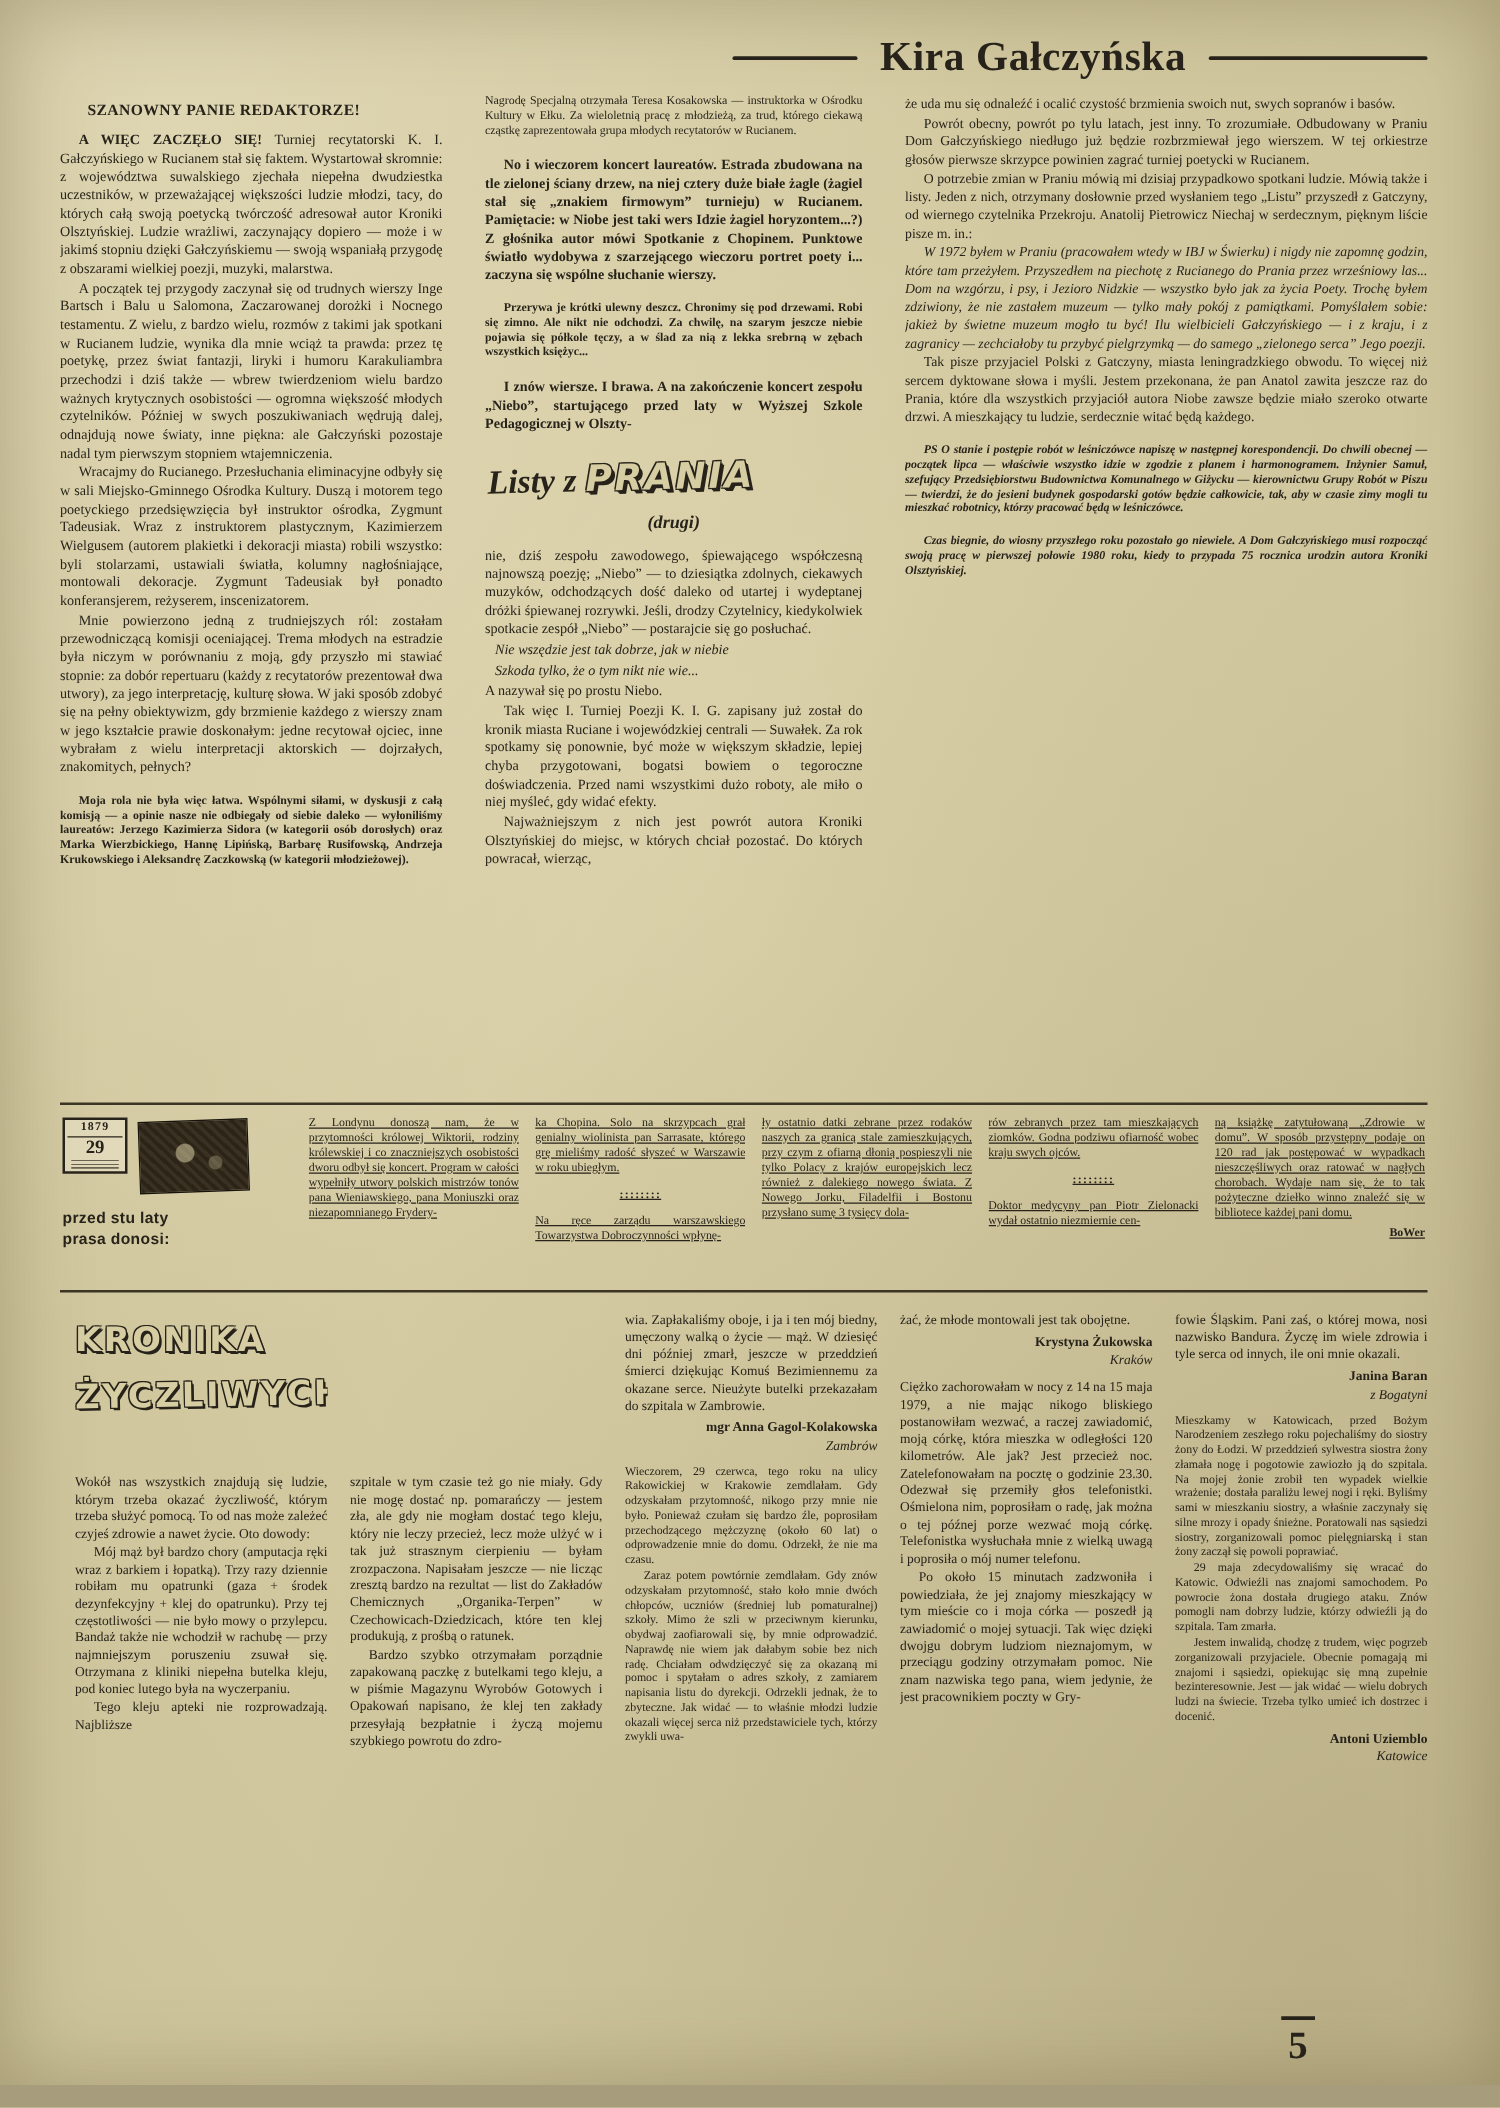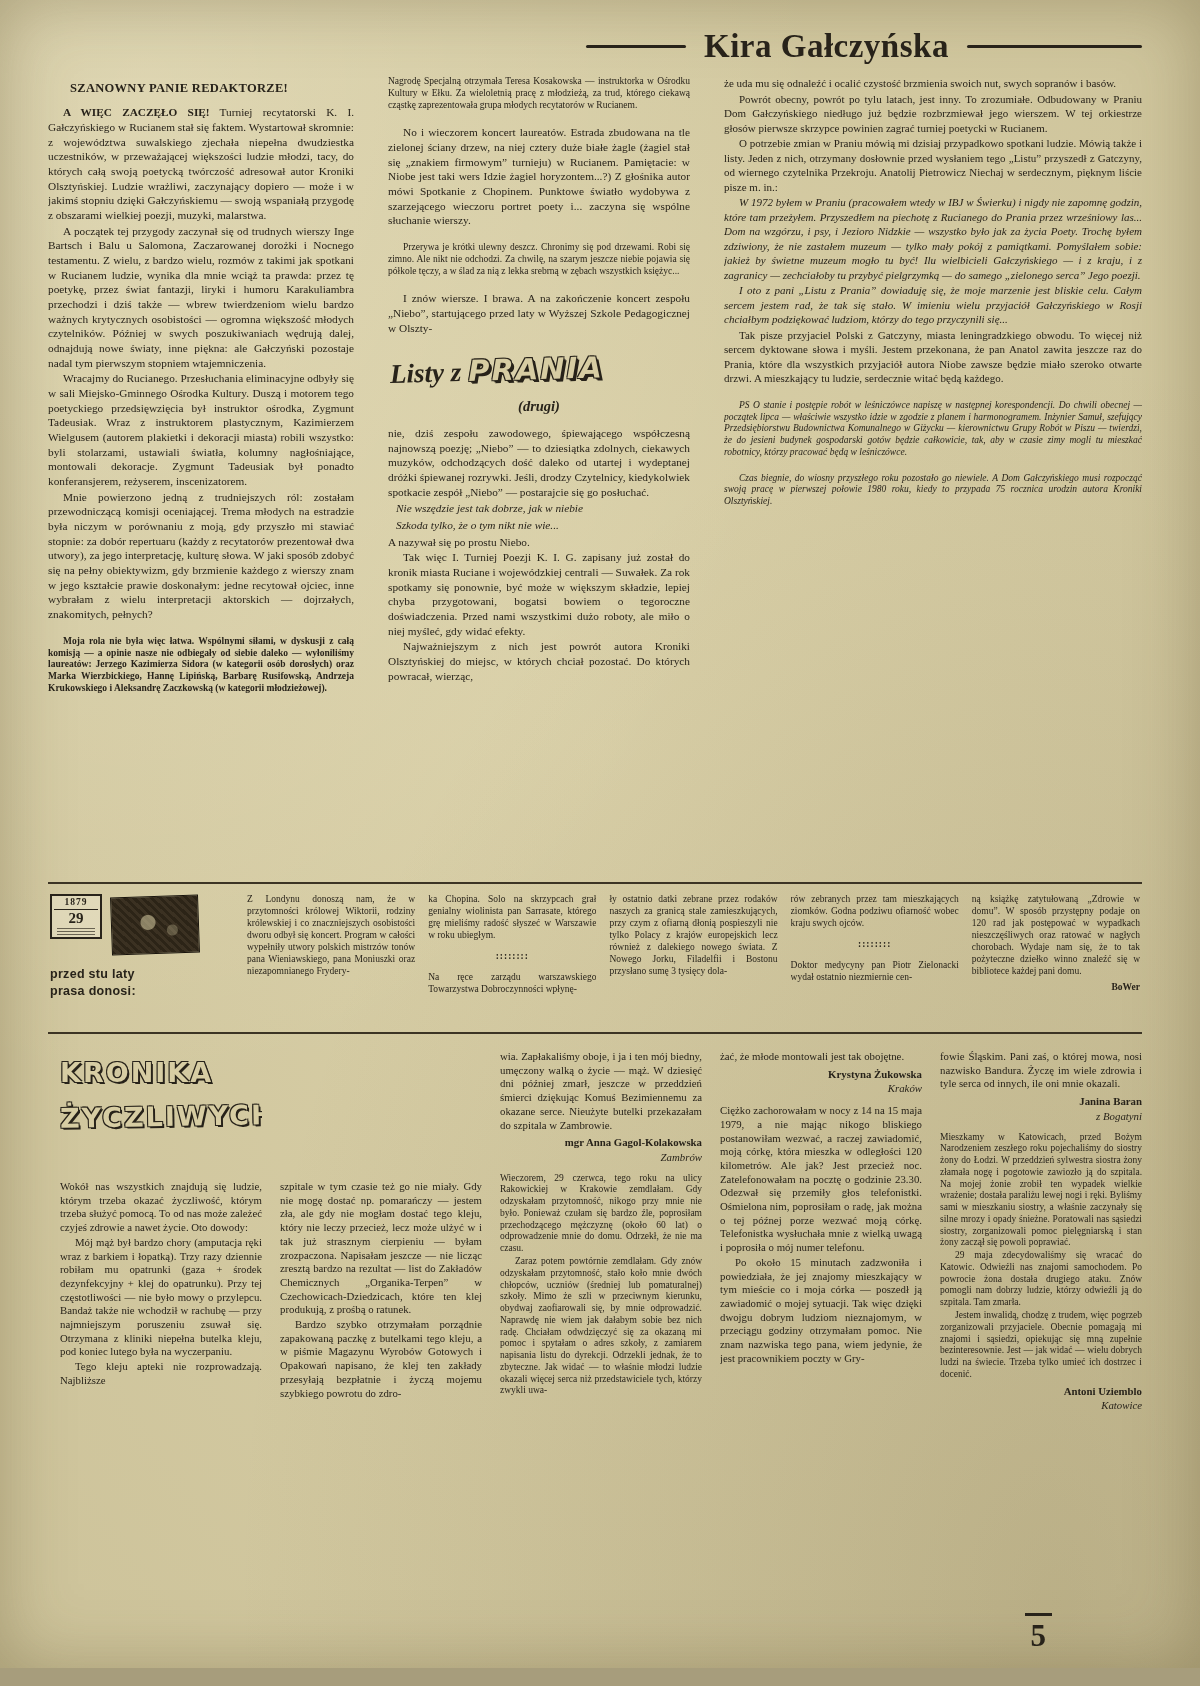--- a/index.html
+++ b/index.html
@@ -33,21 +33,21 @@
   .colhead { font-size:12.5px; font-weight:bold; padding:4px 0 9px 22px; letter-spacing:.3px; text-align:left; }
   .para { margin:0 0 1px; text-indent:15px; }
   .flush { text-indent:0; }
   .small { font-size:9.5px; line-height:1.24; }
   .it { font-style:italic; }
   .b { font-weight:bold; }
   .poem { font-style:italic; text-indent:8px; margin:2px 0; }
   .sig { text-align:right; font-weight:bold; text-indent:0; margin-top:4px; }
   .sigp { text-align:right; font-style:italic; text-indent:0; margin-bottom:8px; }
   .sep { text-align:center; font-weight:bold; letter-spacing:1px; text-indent:0; margin:9px 0; }
-  .gap-top { margin-top:14px; }
+  .gap-top { margin-top:14px;font-weight:bold; }
 
   
   .logo { margin:16px 0 8px 2px; transform:rotate(-1.5deg); white-space:nowrap; }
   .logo-script { font-style:italic; font-weight:bold; font-size:27px; margin-right:7px; }
   .logo-display {
     font-family:"DejaVu Sans","Liberation Sans",sans-serif; font-weight:800; font-style:italic;
     font-size:29px; letter-spacing:2px; color:#d7cda3;
     text-shadow:-1px -1px 0 #28231a, 1px -1px 0 #28231a, -1px 1px 0 #28231a,
                  1px 1px 0 #28231a, 2px 2px 0 #28231a, 3px 3px 0 #28231a;
   }
@@ -67,21 +67,21 @@
   .cal-day { font-size:15px; font-weight:bold; line-height:1.15; }
   .cal-lines { height:7px; margin:1px 3px 0; opacity:.65;
     background:repeating-linear-gradient(0deg,#28231a 0 1px,transparent 1px 3px); }
   .stamp { width:88px; height:58px; border:1px solid #18130c; transform:rotate(-2deg); margin-top:2px;
     background:
       radial-gradient(circle at 42% 45%, rgba(215,205,163,0.55) 0 7px, rgba(215,205,163,0) 8px),
       radial-gradient(circle at 70% 60%, rgba(215,205,163,0.30) 0 5px, rgba(215,205,163,0) 6px),
       repeating-linear-gradient(45deg, #2c2417 0 3px, #3b3122 3px 6px); }
   .band-label { font-family:"Liberation Sans","DejaVu Sans",sans-serif; font-weight:bold;
     font-size:12.5px; line-height:1.35; margin-top:12px; letter-spacing:.3px; }
-  .bcol { flex:1; overflow:hidden; }
+  .bcol { flex:1; overflow:hidden;text-decoration:underline; }
 
   
   .kronika { margin:16px 58px 0 60px; height:600px; display:flex; gap:18px;
     font-size:10.8px; line-height:1.27; text-align:justify; }
   .kcol { flex:1; overflow:hidden; }
   .ktitle { height:130px; padding-top:6px; }
   .outline {
     font-family:"DejaVu Sans","Liberation Sans",sans-serif; font-weight:800;
     font-size:27px; letter-spacing:2px; color:#d7cda3; white-space:nowrap;
     text-shadow:-1px -1px 0 #28231a, 1px -1px 0 #28231a, -1px 1px 0 #28231a,
@@ -137,21 +137,20 @@
           <p class="para">Najważniejszym z nich jest powrót autora Kroniki Olsztyńskiej do miejsc, w których chciał pozostać. Do których powracał, wierząc,</p>
         </div>
     </div>
 
     <div class="col col3">
       <div>
           <p class="para flush">że uda mu się odnaleźć i ocalić czystość brzmienia swoich nut, swych sopranów i basów.</p>
           <p class="para">Powrót obecny, powrót po tylu latach, jest inny. To zrozumiałe. Odbudowany w Praniu Dom Gałczyńskiego niedługo już będzie rozbrzmiewał jego wierszem. W tej orkiestrze głosów pierwsze skrzypce powinien zagrać turniej poetycki w Rucianem.</p>
           <p class="para">O potrzebie zmian w Praniu mówią mi dzisiaj przypadkowo spotkani ludzie. Mówią także i listy. Jeden z nich, otrzymany dosłownie przed wysłaniem tego „Listu” przyszedł z Gatczyny, od wiernego czytelnika Przekroju. Anatolij Pietrowicz Niechaj w serdecznym, pięknym liście pisze m. in.:</p>
           <p class="para it">W 1972 byłem w Praniu (pracowałem wtedy w IBJ w Świerku) i nigdy nie zapomnę godzin, które tam przeżyłem. Przyszedłem na piechotę z Rucianego do Prania przez wrześniowy las... Dom na wzgórzu, i psy, i Jezioro Nidzkie — wszystko było jak za życia Poety. Trochę byłem zdziwiony, że nie zastałem muzeum — tylko mały pokój z pamiątkami. Pomyślałem sobie: jakież by świetne muzeum mogło tu być! Ilu wielbicieli Gałczyńskiego — i z kraju, i z zagranicy — zechciałoby tu przybyć pielgrzymką — do samego „zielonego serca” Jego poezji.</p>
-          <p class="para it">I oto z pani „Listu z Prania” dowiaduję się, że moje marzenie jest bliskie celu. Całym sercem jestem rad, że tak się stało. W imieniu wielu przyjaciół Gałczyńskiego w Rosji chciałbym podziękować ludziom, którzy do tego przyczynili się...</p>
           <p class="para">Tak pisze przyjaciel Polski z Gatczyny, miasta leningradzkiego obwodu. To więcej niż sercem dyktowane słowa i myśli. Jestem przekonana, że pan Anatol zawita jeszcze raz do Prania, które dla wszystkich przyjaciół autora Niobe zawsze będzie miało szeroko otwarte drzwi. A mieszkający tu ludzie, serdecznie witać będą każdego.</p>
           <p class="para small it gap-top">PS O stanie i postępie robót w leśniczówce napiszę w następnej korespondencji. Do chwili obecnej — początek lipca — właściwie wszystko idzie w zgodzie z planem i harmonogramem. Inżynier Samuł, szefujący Przedsiębiorstwu Budownictwa Komunalnego w Giżycku — kierownictwu Grupy Robót w Piszu — twierdzi, że do jesieni budynek gospodarski gotów będzie całkowicie, tak, aby w czasie zimy mogli tu mieszkać robotnicy, którzy pracować będą w leśniczówce.</p>
           <p class="para small it gap-top">Czas biegnie, do wiosny przyszłego roku pozostało go niewiele. A Dom Gałczyńskiego musi rozpocząć swoją pracę w pierwszej połowie 1980 roku, kiedy to przypada 75 rocznica urodzin autora Kroniki Olsztyńskiej.</p>
         </div>
     </div>
   </div>
 
   <div class="century-band">
     <div class="stamp-area">
       <div class="stamp-row">

